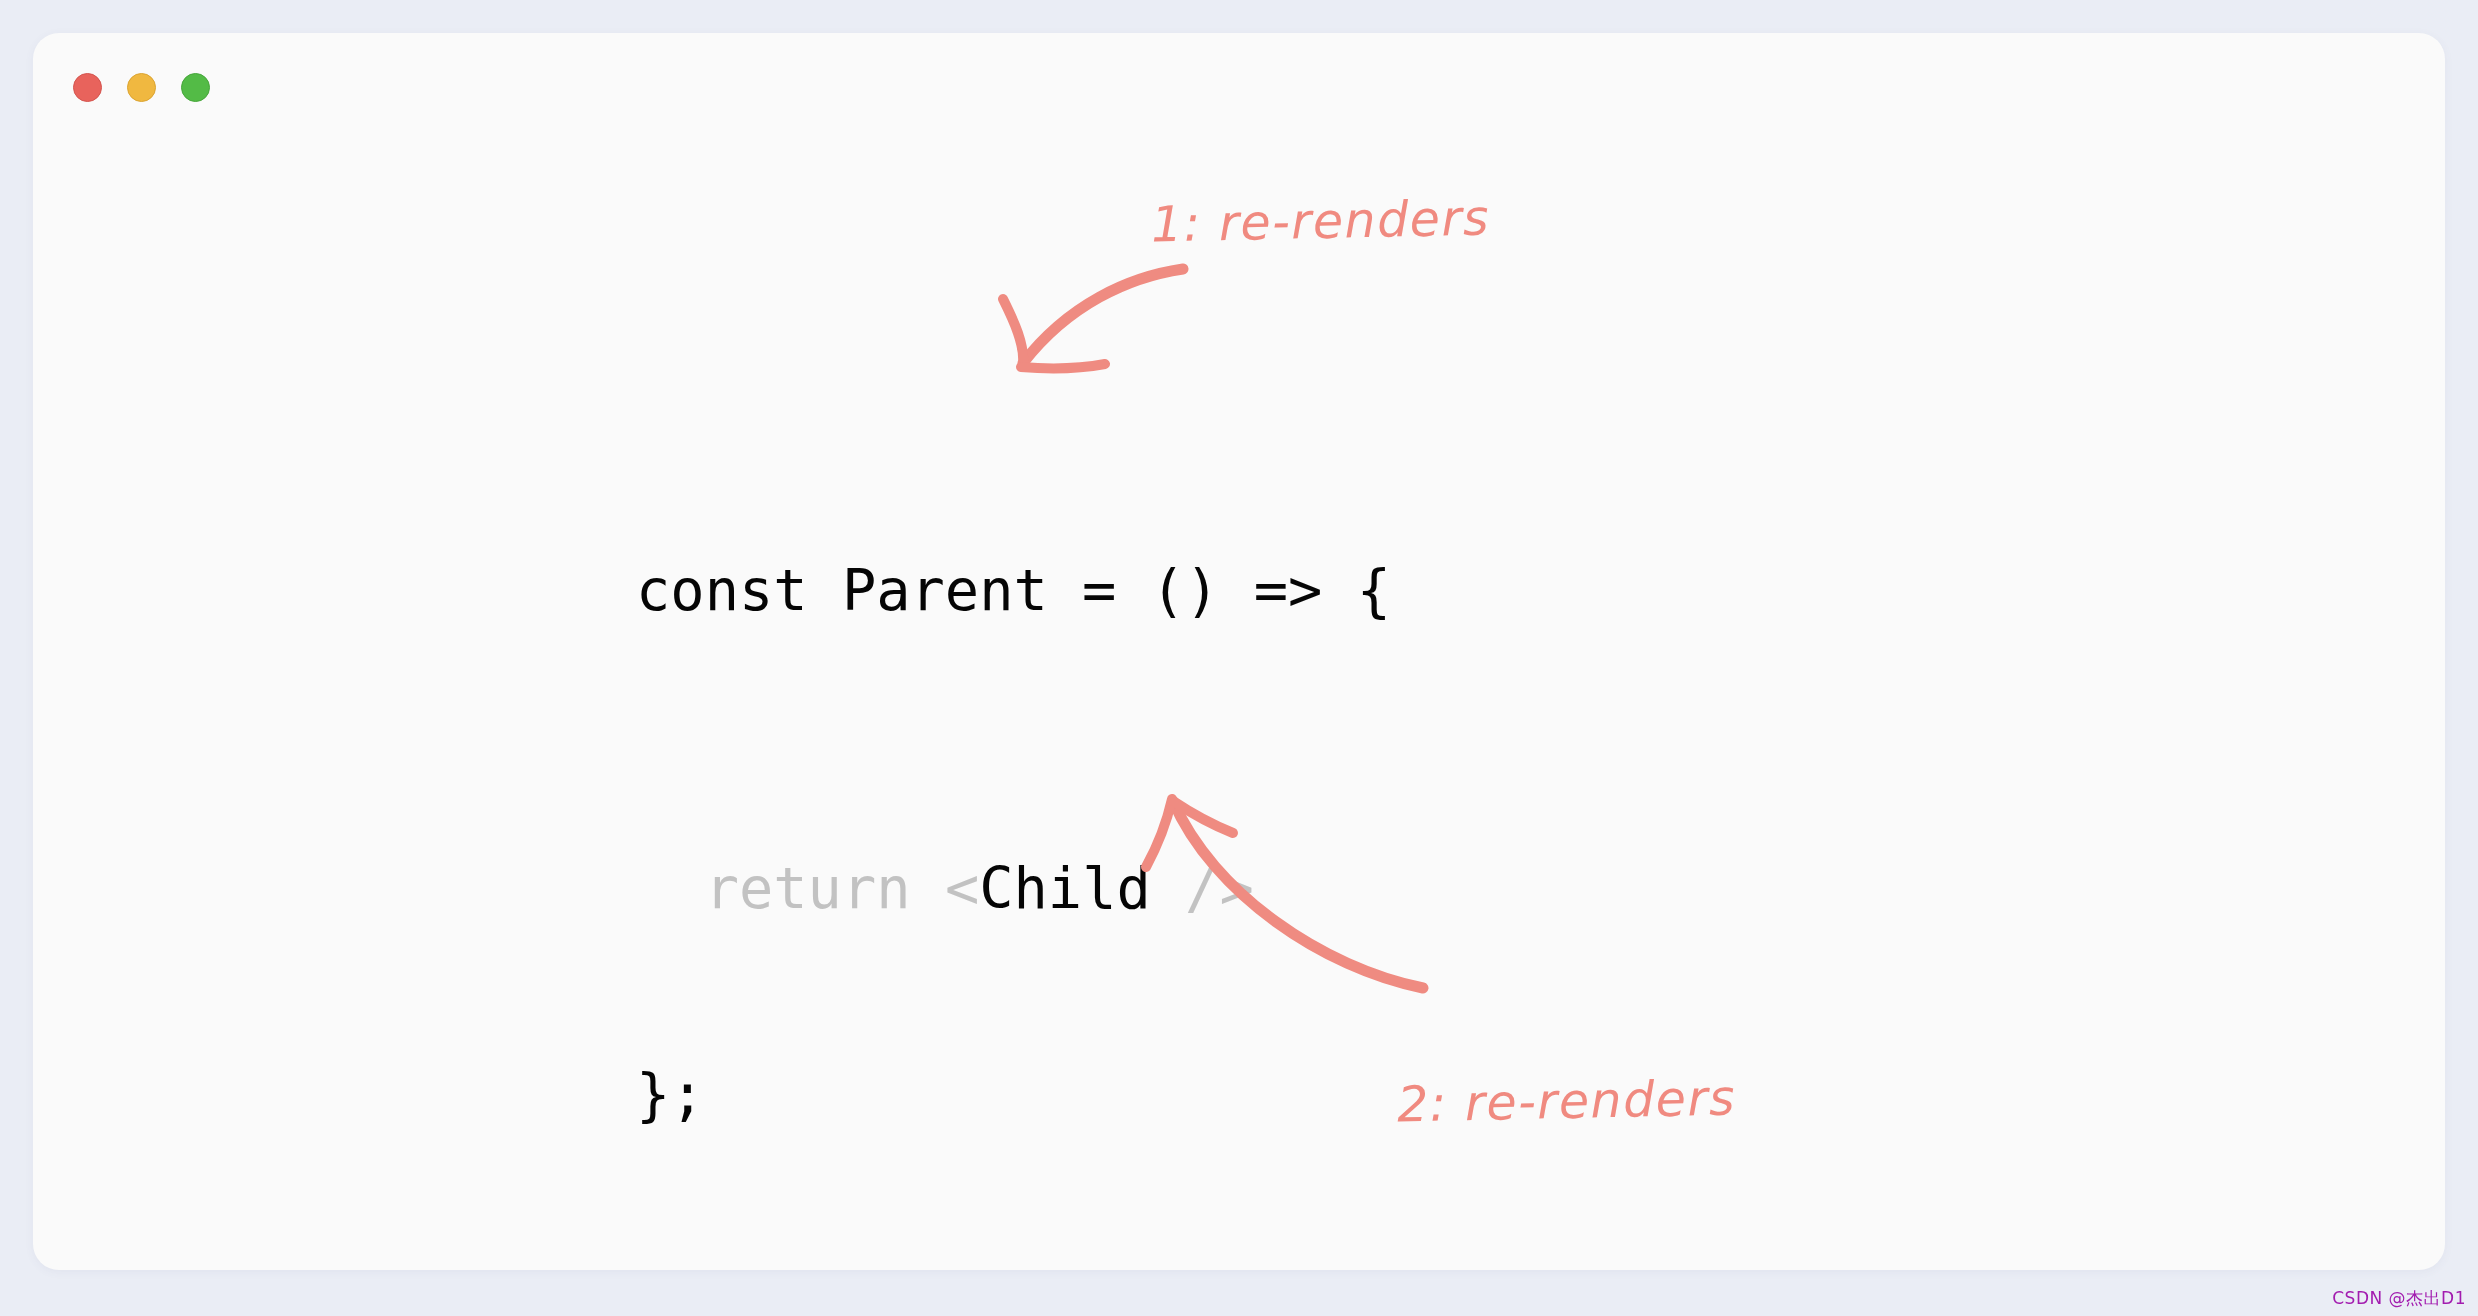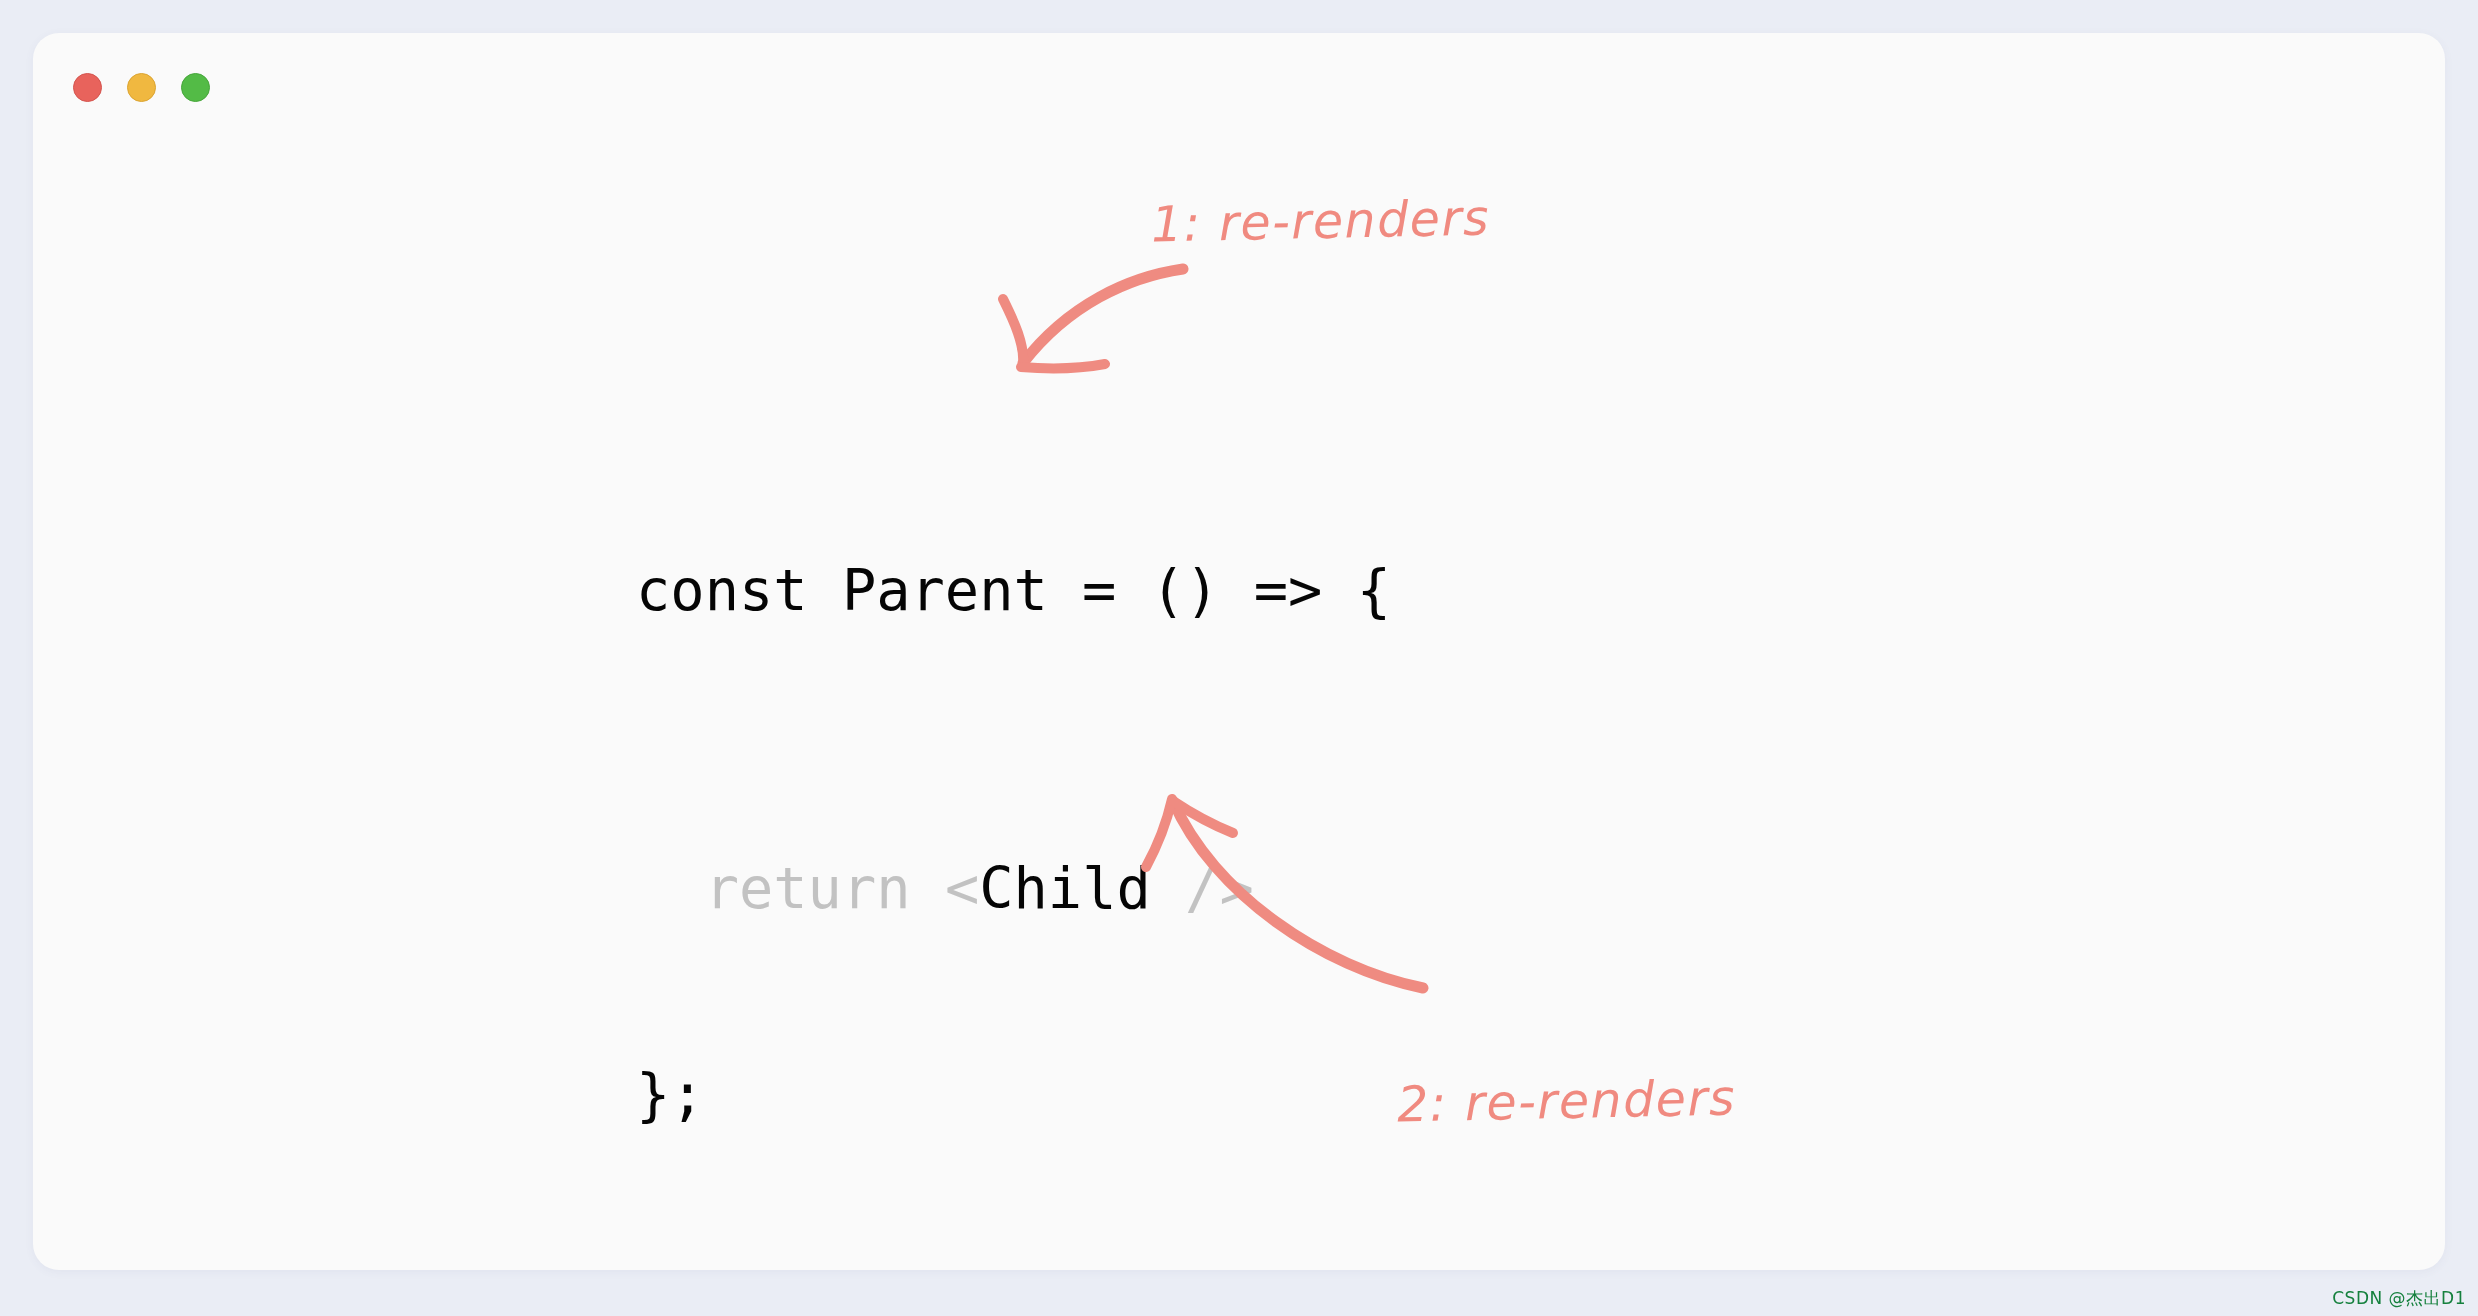--- a/index.html
+++ b/index.html
@@ -89,21 +89,21 @@
     pointer-events: none;
   }
 
   
   #watermark {
     position: absolute;
     right: 12px;
     bottom: 6px;
     font-family: "DejaVu Sans", sans-serif;
     font-size: 17px;
-    color: #15803d;
+    color: #a21caf;
     letter-spacing: 0.5px;
   }
 </style>
 </head>
 <body>
 
 <div id="window-card">
 
   <div id="traffic-lights">
     <span class="dot dot-close"></span>

